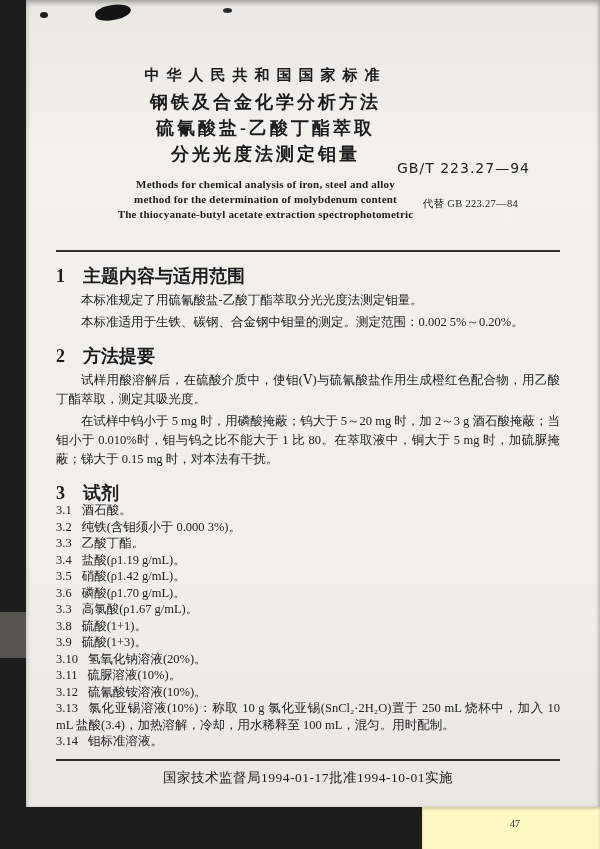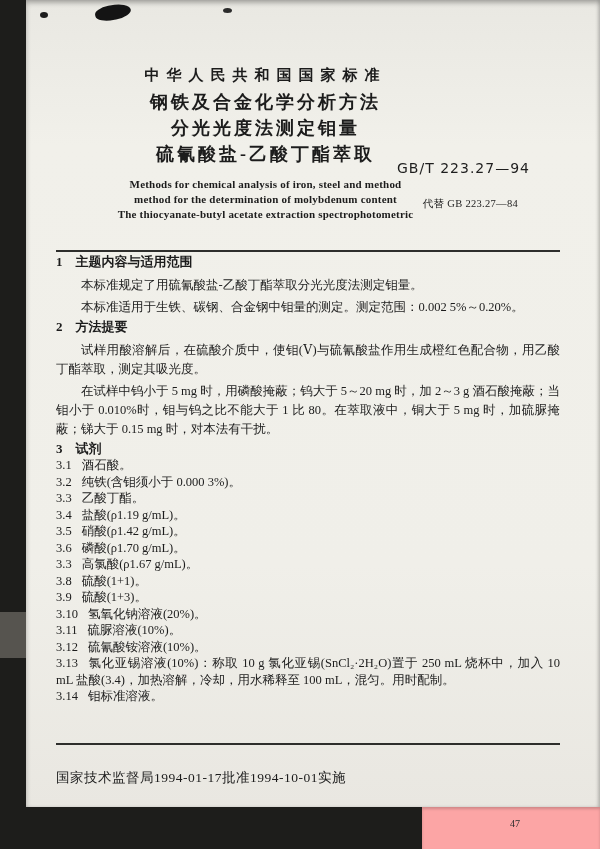--- a/index.html
+++ b/index.html
@@ -32,38 +32,38 @@
     position:absolute;right:30px;top:94px;
     font-family:"DejaVu Sans","Liberation Sans",sans-serif;
     font-size:14px;letter-spacing:1px;color:#1e1e1e;text-align:center;
   }
   .replaces{
     position:absolute;right:42px;top:131px;
     font-size:10.5px;color:#222;letter-spacing:.3px;
   }
   .rule{margin-top:28px;border-top:2px solid #2e2e2c;height:0;}
   
-  .sec-h{font-size:13px;font-weight:bold;line-height:17px;margin-top:1px;}
+  .sec-h{font-size:18px;font-weight:bold;line-height:17px;margin-top:16px;}
   .para{margin:6px 0 0 0;font-size:12.5px;line-height:19px;text-indent:2em;text-align:justify;}
   .para.tight{margin-top:3px;}
   .reagents{}
   .reagent{font-size:12.5px;line-height:16.5px;text-align:justify;}
   .rnum{margin-right:10px;}
   
   .footer{
     margin-top:auto;
-    border-top:2px solid #2e2e2c;padding-top:24px;
-    display:flex;justify-content:flex-start;align-items:baseline;
+    border-top:2px solid #2e2e2c;padding-top:8px;
+    display:flex;justify-content:center;align-items:baseline;
   }
   .f-left{font-size:13.5px;letter-spacing:.5px;}
   .f-right{font-size:13.5px;letter-spacing:.5px;}
   
   .corner{
     position:absolute;right:0;bottom:0;width:178px;height:42px;
-    background:#fca5a5;box-shadow:inset 0 2px 3px rgba(0,0,0,.18);
+    background:#fef9c3;box-shadow:inset 0 2px 3px rgba(0,0,0,.18);
   }
   .pnum{position:absolute;left:88px;top:11px;font-size:10px;color:#2d2d2d;}
   
   .blob{
     position:absolute;left:95px;top:5px;width:36px;height:15px;
     background:#141414;transform:rotate(-12deg);
     border-radius:45% 60% 50% 55%;
   }
   .dot1{position:absolute;left:40px;top:12px;width:8px;height:6px;background:#1c1c1c;border-radius:50%;}
   .dot2{position:absolute;left:223px;top:8px;width:9px;height:5px;background:#2b2b2b;border-radius:50%;}
@@ -73,25 +73,25 @@
 <body>
 
 <div class="page">
   <div class="inner">
 
     <div class="hdr">
       <div class="hdr-center">
         <div class="std-type">中华人民共和国国家标准</div>
         <div class="cn-title">
           <div>钢铁及合金化学分析方法</div>
+          <div>硫氰酸盐-乙酸丁酯萃取</div>
           <div>分光光度法测定钼量</div>
-          <div>硫氰酸盐-乙酸丁酯萃取</div>
         </div>
         <div class="en-title">
-          <div>Methods for chemical analysis of iron, steel and method</div>
+          <div>Methods for chemical analysis of iron, steel and alloy</div>
           <div>method for the determination of molybdenum content</div>
           <div>The thiocyanate-butyl acetate extraction spectrophotometric</div>
         </div>
       </div>
       <div class="std-code">GB/T 223.27—94</div>
       <div class="replaces">代替 GB 223.27—84</div>
     </div>
 
     <div class="rule"></div>
 

